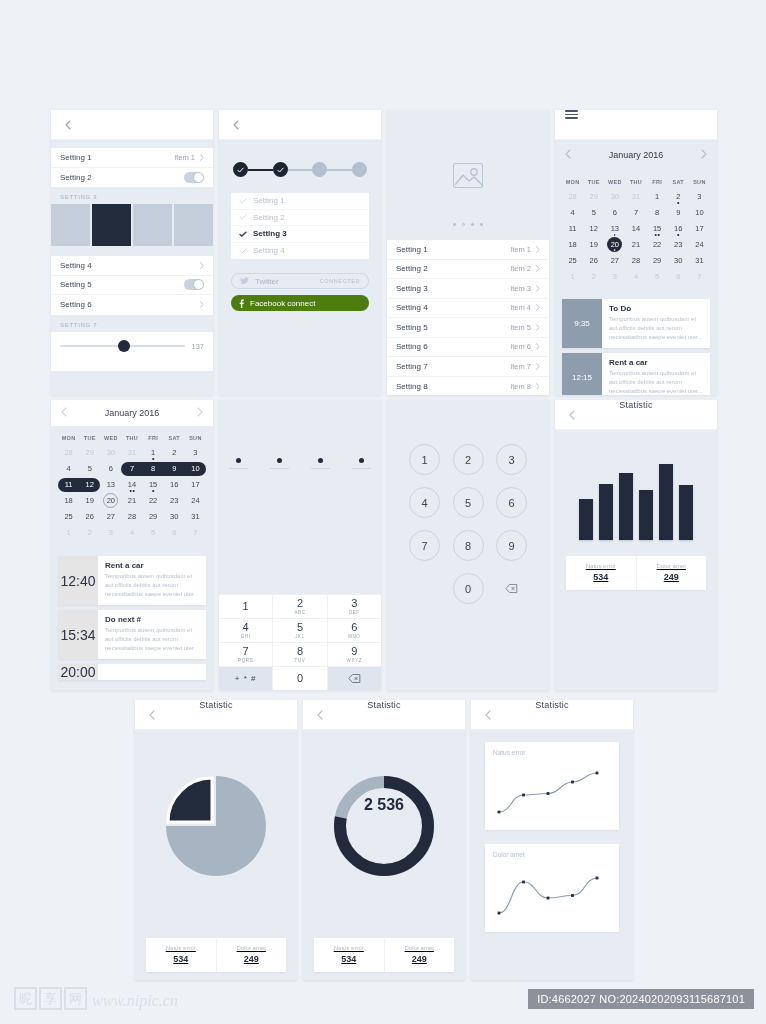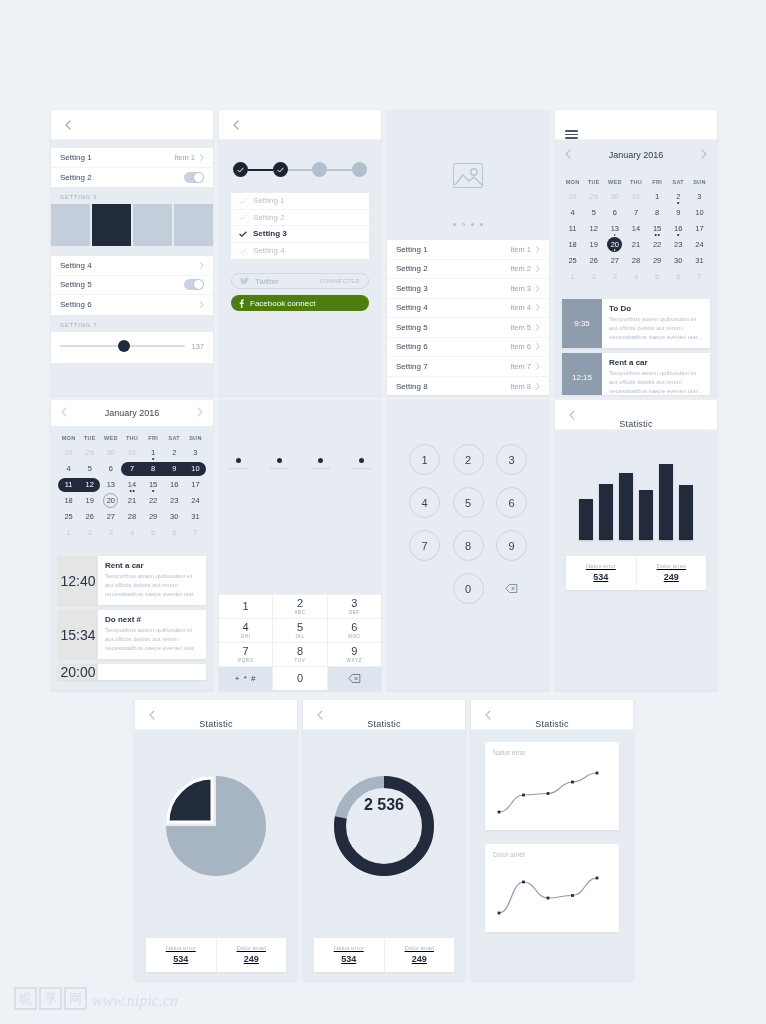--- a/index.html
+++ b/index.html
@@ -15,21 +15,21 @@
 
   
   .screen {
     position:absolute;
     background:#e7ebf2;
     box-shadow:0 1px 3px rgba(60,70,90,.10);
     overflow:hidden;
   }
   .navbar {
     height:30px; background:#fff;
-    display:flex; align-items:flex-end;
+    display:flex; align-items:flex-start;
     position:relative;
     border-bottom:1px solid #f0f2f6;
   }
   .nav-title {
     position:absolute; left:0; right:0; text-align:center;
     font-size:9px; color:#3c4657; letter-spacing:.2px;
   }
   .chev-back {
     width:22px; height:100%;
     display:flex; align-items:center; justify-content:center;
@@ -280,21 +280,21 @@
       <div class="srow">
         <span class="lbl">Setting 6</span>
         <span class="cv">
           <svg width="4" height="7" viewBox="0 0 4 7">
               <path d="M.7.7 3 3.5.7 6.3" fill="none" stroke="#b9c3d0" stroke-width="1" stroke-linecap="round"></path>
             </svg>
         </span>
       </div>
     </div>
     <div class="grouphdr">SETTING 7</div>
-    <div style="background:#fff; padding:8px 0 12px 0;">
+    <div style="background:#fff; padding:8px 0 20px 0;">
       <div class="sliderwrap">
         <div class="track">
             <span class="knob"></span>
           </div>
         <span class="sliderval">137</span>
       </div>
     </div>
   </div>
 
   <div class="screen" style="left:219px; top:110px; width:162px; height:285px;">
@@ -911,14 +911,15 @@
   </div>
 
   <div class="wm">
     <div class="wm-boxes">
       <span>昵</span>
       <span>享</span>
       <span>网</span>
     </div>
     <span class="wm-url">www.nipic.cn</span>
   </div>
+  <div class="wm-id">ID:4662027 NO:20240202093115687101</div>
 
 </div>
 
 </body></html>

